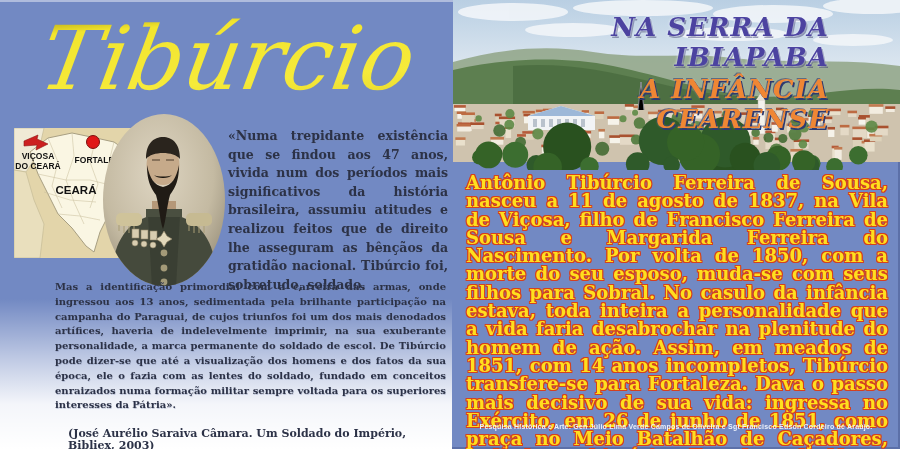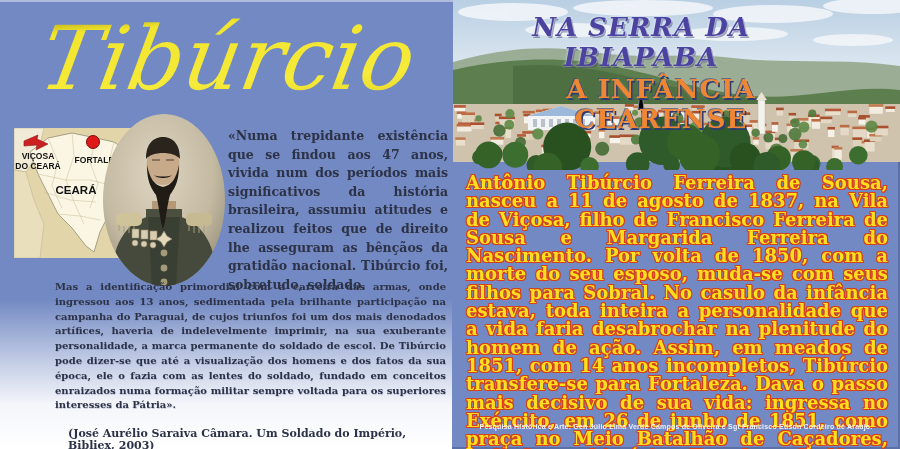--- a/index.html
+++ b/index.html
@@ -38,30 +38,30 @@
   .quote-1{position:absolute;left:228px;top:127px;width:220px;font-size:12.5px;line-height:18.6px;}
   .quote-2{position:absolute;left:55px;top:280px;width:391px;font-size:10px;line-height:14.8px;}
   .attribution{
     position:absolute;left:68px;top:428px;width:380px;
     font-weight:bold;color:#2c3247;font-size:11px;line-height:12px;
   }
   
   .right-panel{position:absolute;left:452px;top:0;width:448px;height:449px;}
   .photo{position:absolute;left:1px;top:0;width:447px;height:170px;overflow:hidden;}
   .photo svg{display:block;}
-  .photo-titles{position:absolute;left:0;top:0;width:376px;text-align:center;}
+  .photo-titles{position:absolute;left:0;top:0;width:376px;text-align:right;}
   .title-1{
     margin-top:12px;
     font-family:"DejaVu Serif", serif;font-style:italic;font-weight:bold;
     font-size:26px;line-height:30px;letter-spacing:1px;color:#4c43a0;
     text-shadow:0 0 3px rgba(240,244,255,.9), 1.5px 1.5px 0 rgba(35,35,90,.45);
   }
   .title-2{
     margin-top:2px;
-    font-family:"DejaVu Serif", serif;font-weight:bold;
+    font-family:"DejaVu Serif", serif;font-style:italic;font-weight:bold;
     font-size:26px;line-height:30px;letter-spacing:1px;color:#ef8634;
     text-shadow:1.5px 1.5px 0 #2e3a70, -1px -1px 0 rgba(46,58,112,.6), 0 0 2px rgba(255,255,255,.4);
     margin-left:40px;
   }
   .right-body{
     position:absolute;left:14px;top:174px;width:422px;
     font-weight:bold;font-size:18px;line-height:18.3px;text-align:justify;
     color:#ffdf1e;
     text-shadow:
       -1px 0 0 #d5411f, 1px 0 0 #d5411f, 0 -1px 0 #d5411f, 0 1px 0 #d5411f,

